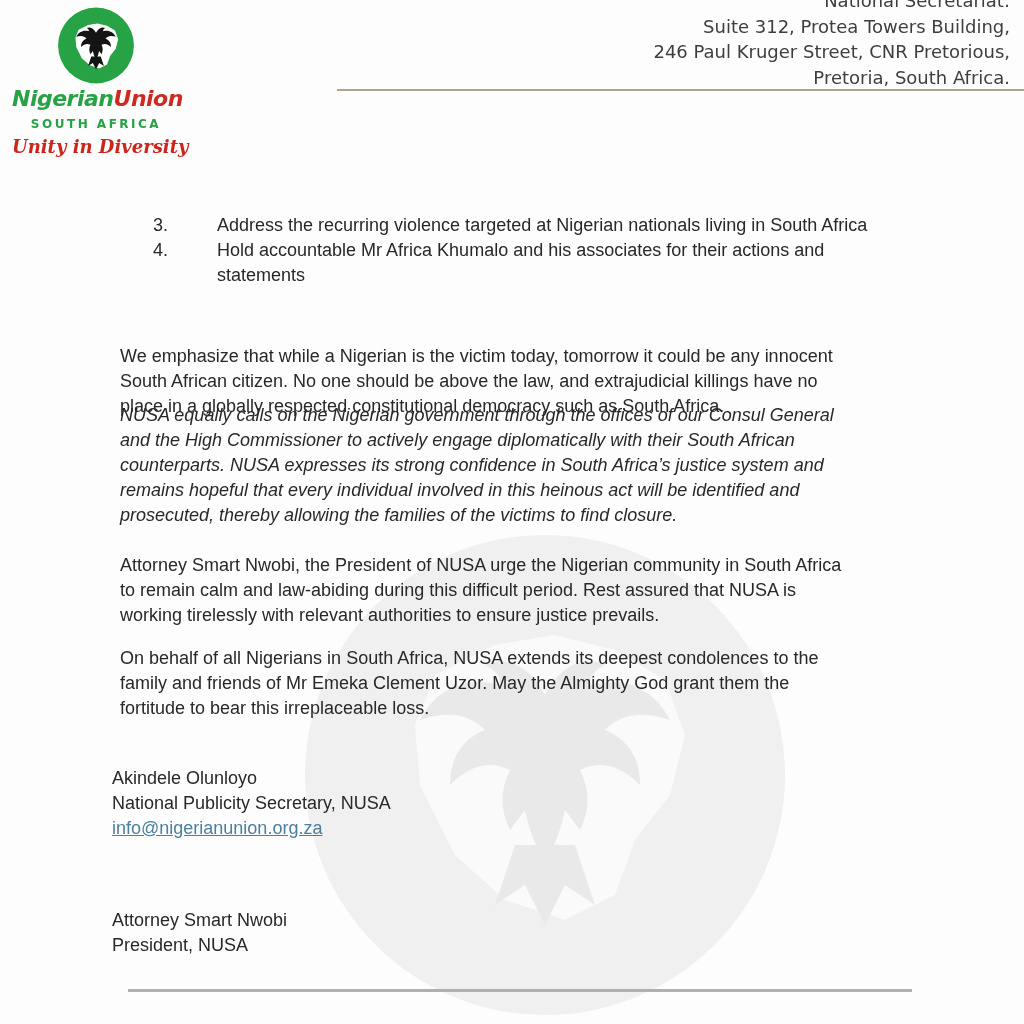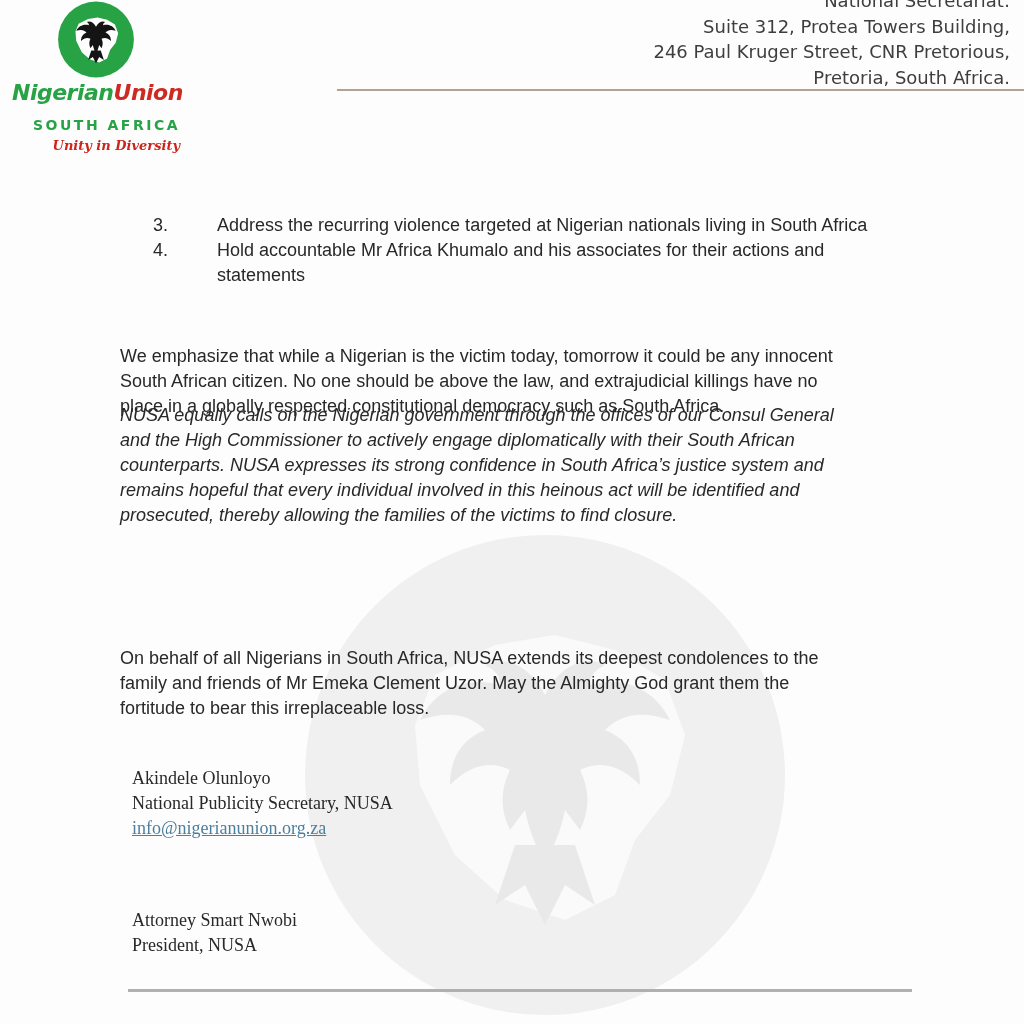--- a/index.html
+++ b/index.html
@@ -21,53 +21,53 @@
     width: 500px;
     height: 500px;
     z-index: 0;
     pointer-events: none;
   }
 
   
   .logo-wrap {
     position: absolute;
     left: 12px;
-    top: 0;
+    top: 6px;
     width: 168px;
-    text-align: right;
+    text-align: center;
     z-index: 2;
   }
   .logo-badge { display: block; margin: 0 auto; }
   .brand-line {
     margin-top: 2px;
     font-family: "DejaVu Sans", sans-serif;
     font-style: italic;
     font-weight: bold;
     font-size: 22px;
     letter-spacing: -0.5px;
     line-height: 24px;
     white-space: nowrap;
   }
   .brand-green { color: #27A244; }
   .brand-red   { color: #CD2A24; }
   .logo-subtitle {
-    margin-top: 12px;
+    margin-top: 6px;
     font-family: "DejaVu Sans", sans-serif;
     font-weight: bold;
-    font-size: 14px;
+    font-size: 12px;
     letter-spacing: 2.5px;
     color: #27A244;
     white-space: nowrap;
   }
   .logo-motto {
     margin-top: 5px;
     font-family: "DejaVu Serif", serif;
     font-style: italic;
     font-weight: bold;
-    font-size: 13px;
+    font-size: 18px;
     color: #CD241C;
     white-space: nowrap;
   }
 
   .secretariat {
     position: absolute;
     right: 14px;
     top: -12px;
     text-align: right;
     font-family: "DejaVu Sans", sans-serif;
@@ -108,21 +108,21 @@
     width: 810px;
     margin: 0;
     white-space: pre-line;
     z-index: 1;
   }
   .p1 { top: 311px; margin-top: 33px; }
   .p2 { top: 403px; font-style: italic; }
   .p3 { top: 553px; }
   .p4 { top: 646px; }
 
-  .sig { position: absolute; left: 132px; z-index: 1; font-family: Liberation Serif, serif; }
+  .sig { position: absolute; left: 112px; z-index: 1; }
   .sig1 { top: 766px; }
   .sig2 { top: 908px; }
   .email-link {
     color: #4B7F9D;
     text-decoration: underline;
     text-decoration-color: #4B7F9D;
   }
 
   .footer-rule {
     position: absolute;
@@ -184,20 +184,23 @@
   </div>
 
   <p class="para txt p1">We emphasize that while a Nigerian is the victim today, tomorrow it could be any innocent
 South African citizen. No one should be above the law, and extrajudicial killings have no
 place in a globally respected constitutional democracy such as South Africa.</p>
   <p class="para txt p2">NUSA equally calls on the Nigerian government through the offices of our Consul General
 and the High Commissioner to actively engage diplomatically with their South African
 counterparts. NUSA expresses its strong confidence in South Africa’s justice system and
 remains hopeful that every individual involved in this heinous act will be identified and
 prosecuted, thereby allowing the families of the victims to find closure.</p>
+  <p class="para txt p3">Attorney Smart Nwobi, the President of NUSA urge the Nigerian community in South Africa
+to remain calm and law-abiding during this difficult period. Rest assured that NUSA is
+working tirelessly with relevant authorities to ensure justice prevails.</p>
   <p class="para txt p4">On behalf of all Nigerians in South Africa, NUSA extends its deepest condolences to the
 family and friends of Mr Emeka Clement Uzor. May the Almighty God grant them the
 fortitude to bear this irreplaceable loss.</p>
 
   <div class="sig sig1 txt">
     <div>Akindele Olunloyo</div>
     <div>National Publicity Secretary, NUSA</div>
     <a class="email-link" href="#">info@nigerianunion.org.za</a>
   </div>
 

